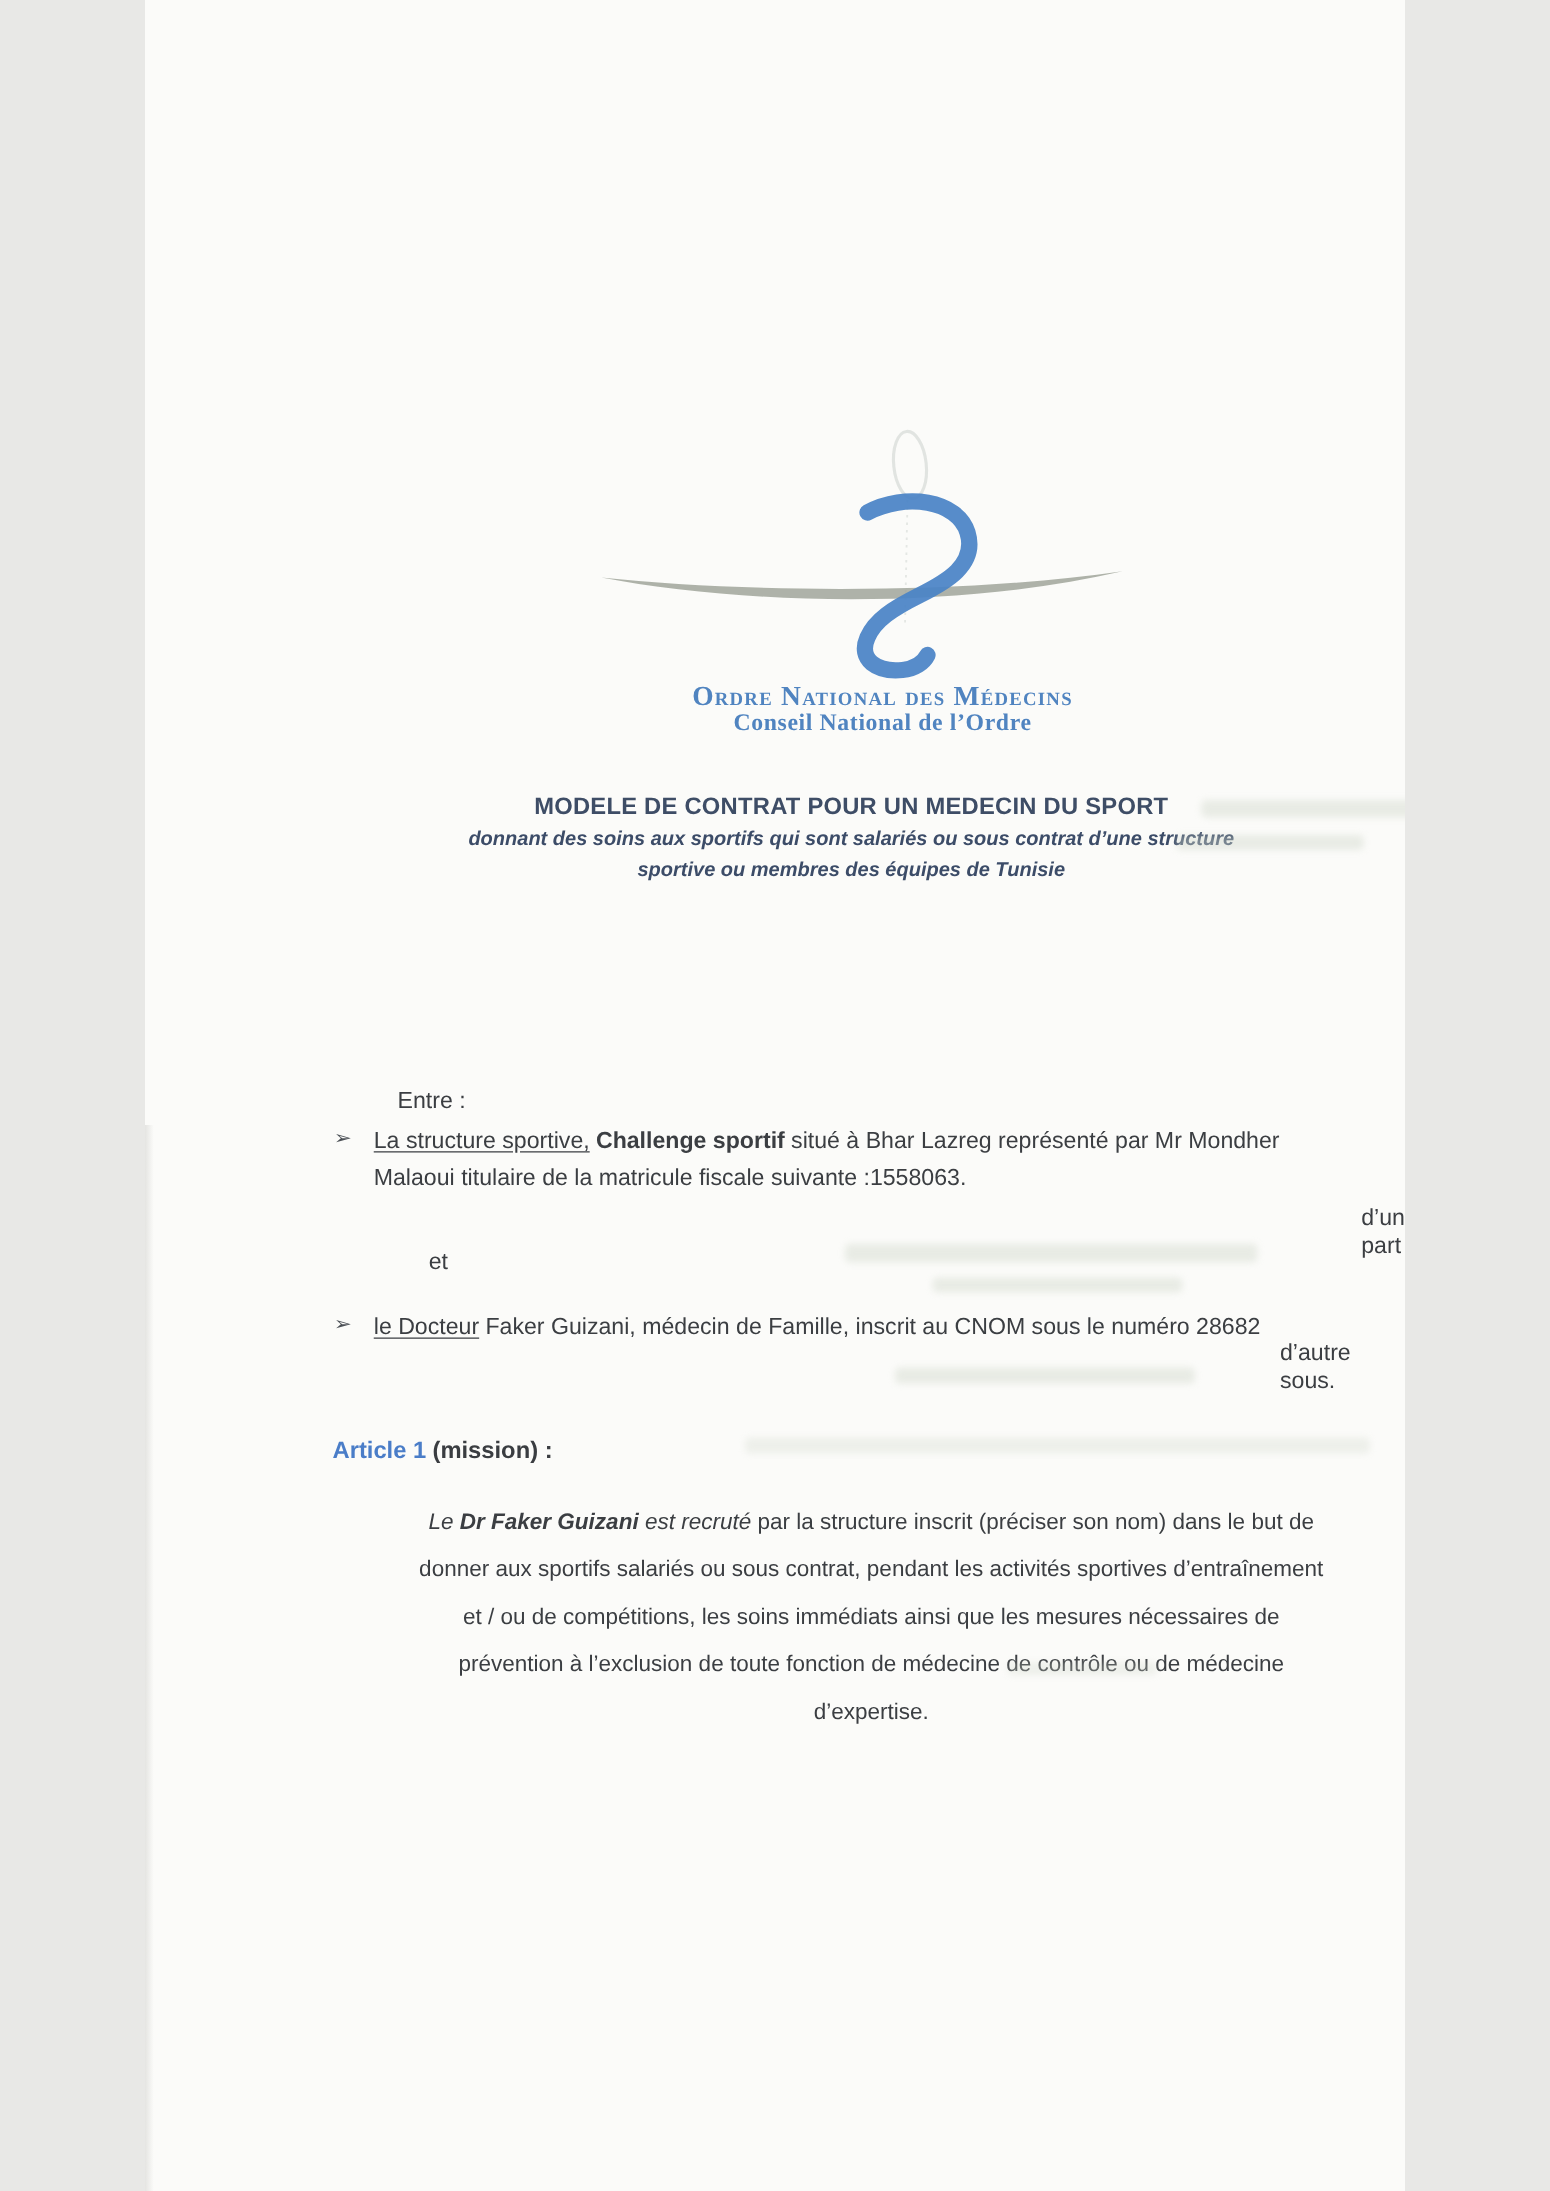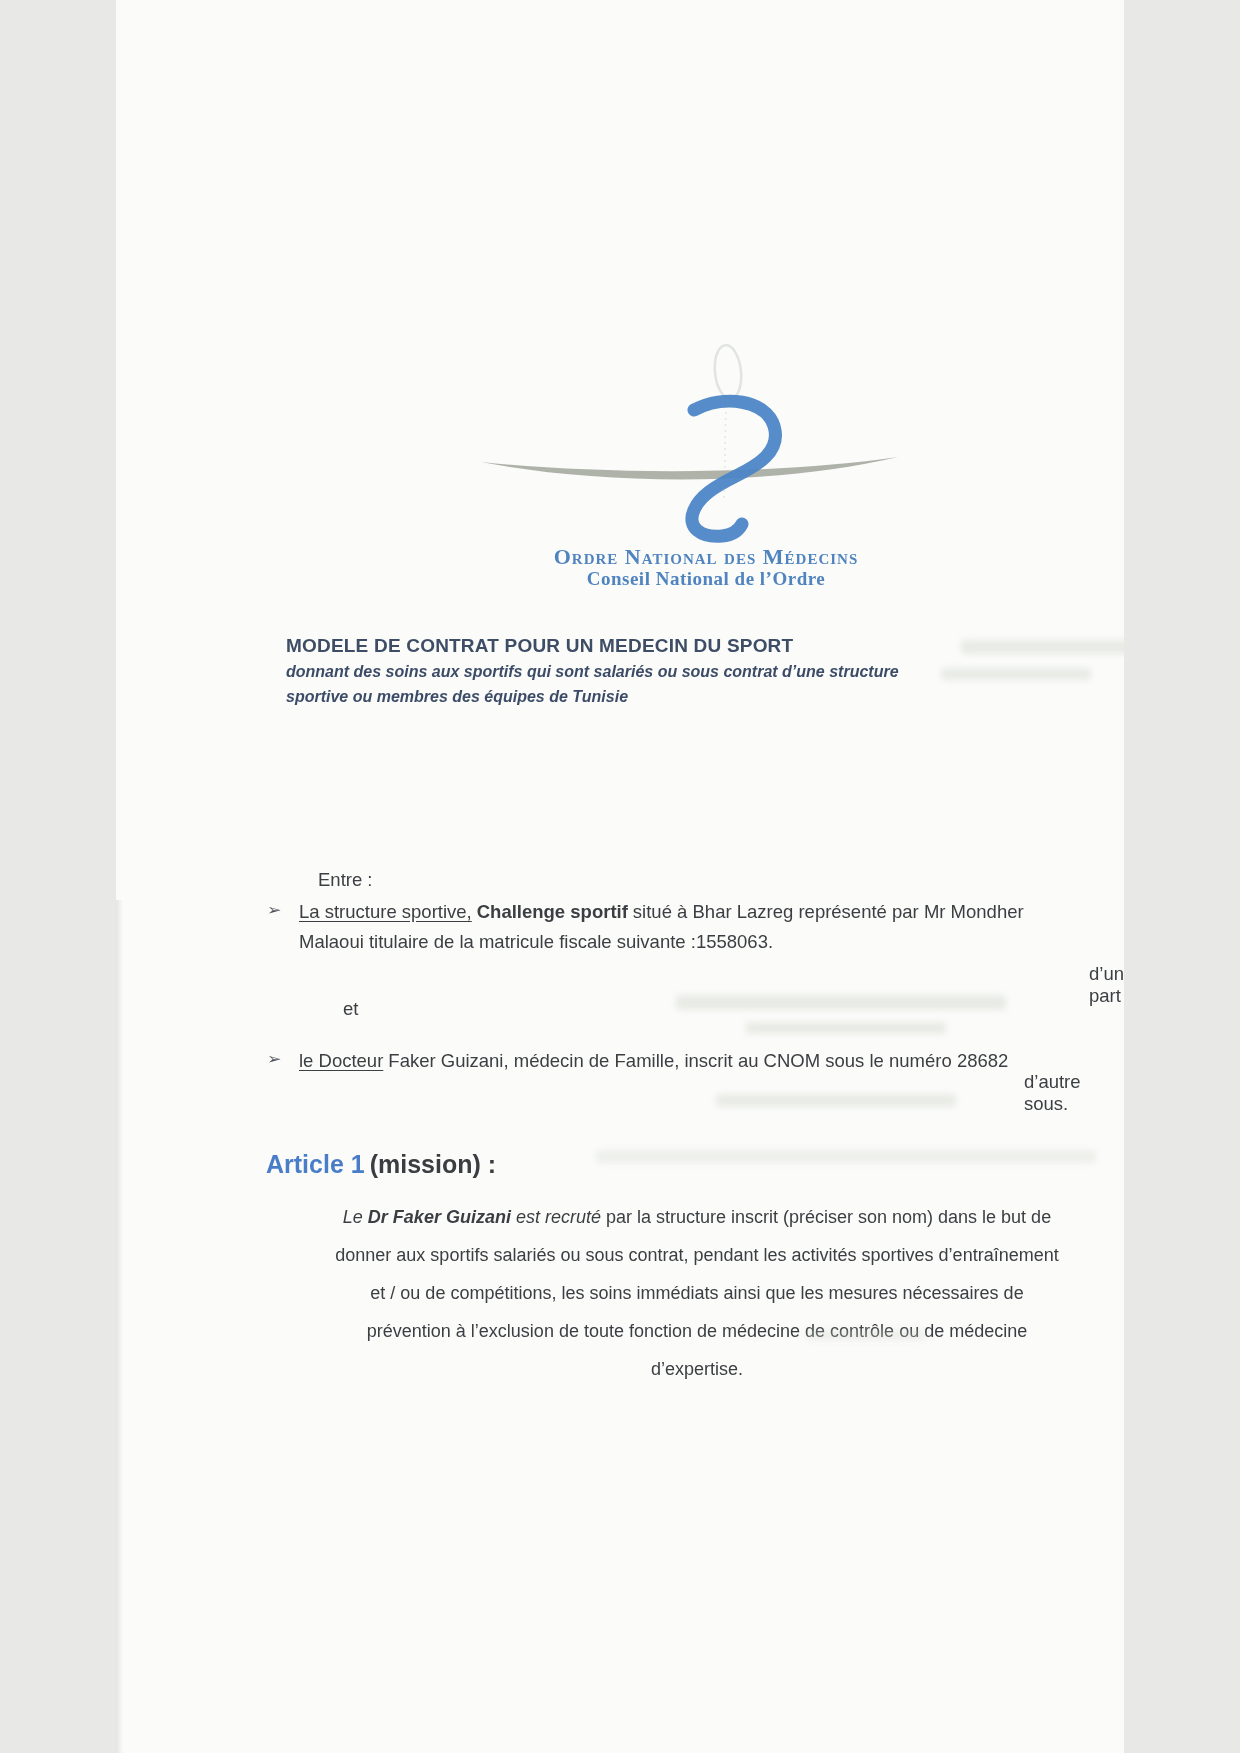--- a/index.html
+++ b/index.html
@@ -13,41 +13,41 @@
   .org-block{position:absolute;left:340px;top:545px;width:500px;text-align:center;}
   .org-line1{
     font-family:"Liberation Serif",serif;font-variant:small-caps;font-weight:700;
     font-size:22px;letter-spacing:1px;color:#5084c0;line-height:23px;
   }
   .org-line2{
     font-family:"Liberation Serif",serif;font-weight:600;
     font-size:19px;letter-spacing:.5px;color:#5084c0;line-height:21px;text-align:center;
   }
   
-  .title-block{position:absolute;left:170px;top:633px;width:790px;}
+  .title-block{position:absolute;left:170px;top:633px;width:790px;text-align:center;}
   .doc-title{font-size:19px;font-weight:700;color:#3e4d66;letter-spacing:.2px;line-height:26px;}
   .doc-subtitle{font-size:16px;font-weight:700;font-style:italic;color:#3c4c68;line-height:25px;}
   
   .bodytext{font-size:18.5px;color:#3b3e42;}
   .entre{position:absolute;left:202px;top:869px;}
   .party{position:absolute;}
   .party1{left:150px;top:897px;width:950px;}
   .party2{left:150px;top:1046px;width:980px;}
   .pline{padding-left:33px;line-height:30px;}
   .bullet{
     position:absolute;left:2px;top:4px;font-size:15px;color:#4b5056;
     transform:scaleX(1.15);
   }
   .u{text-decoration:underline;text-underline-offset:3px;}
   .seg + .seg{margin-left:5px;}
   .dune{position:absolute;left:973px;top:963px;}
   .et{position:absolute;left:227px;top:998px;}
   .dautre{position:absolute;left:908px;top:1071px;}
   
-  .art-heading{position:absolute;left:150px;top:1150px;font-size:25px;}
+  .art-heading{position:absolute;left:150px;top:1150px;font-size:19px;}
   .art-blue{color:#4a7dc8;font-weight:700;}
   .art-rest{color:#3a3d41;font-weight:600;}
   .para{position:absolute;left:150px;top:1198px;width:862px;text-align:center;}
   .paraline{line-height:38px;height:38px;font-size:18px;color:#3b3e42;}
   .bi{font-style:italic;font-weight:700;}
   
   .stamp-svg{position:absolute;left:992px;top:801px;z-index:5;opacity:.92;}
   .sig-svg{position:absolute;left:1010px;top:858px;z-index:6;}
   
   .fold-shadow{

